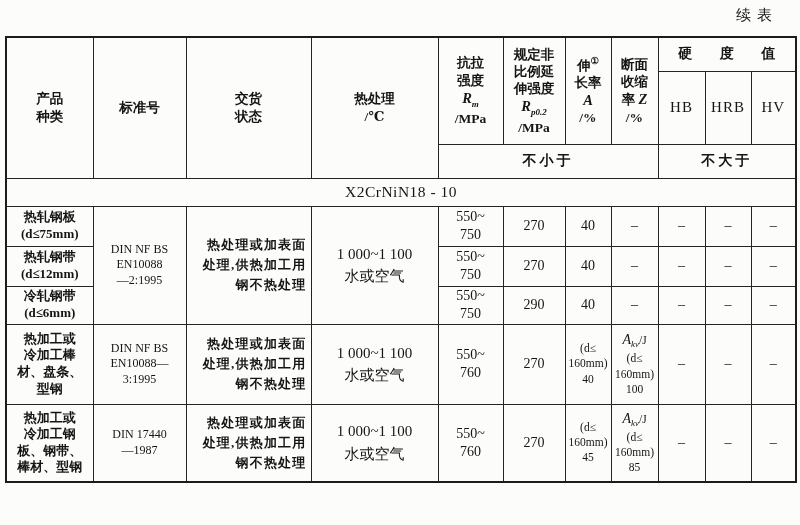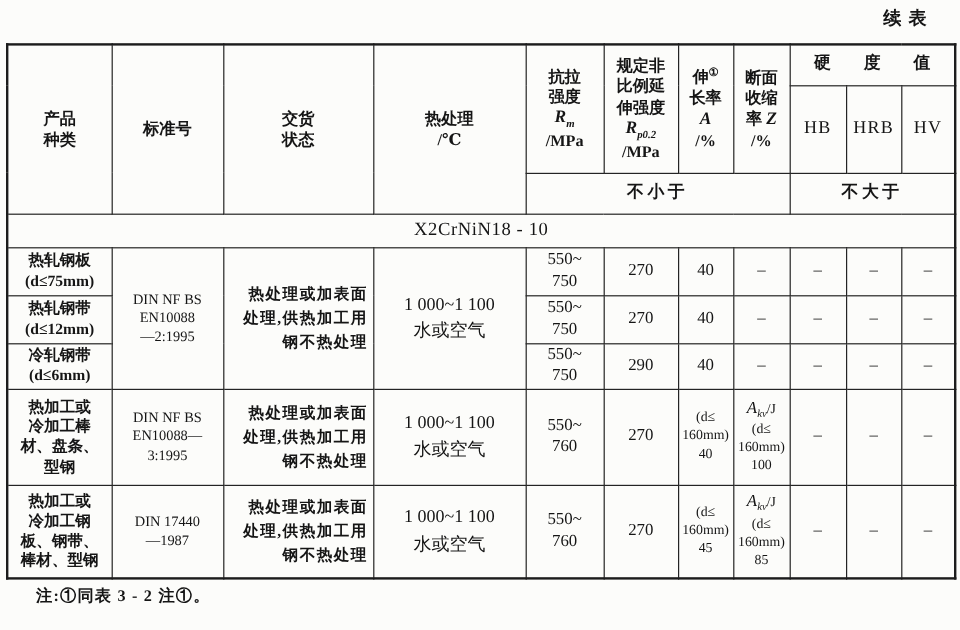--- a/index.html
+++ b/index.html
@@ -6,21 +6,21 @@
   .sheet {
     position:relative;
     width:800px; height:525px;
     background:#fcfcfa;
     color:#151515;
     font-family:"Liberation Serif","DejaVu Serif",serif;
     overflow:hidden;
   }
   .cont-label {
     position:absolute; top:6px; right:22px;
-    font-size:15px; font-weight:bold; letter-spacing:6px;
+    font-size:15px; font-weight:normal; letter-spacing:6px;
   }
   table.main {
     position:absolute; left:5px; top:36px;
     width:790px;
     border-collapse:collapse; table-layout:fixed;
     border:2px solid #1c1c1c;
   }
   th,td {
     border:1px solid #242424;
     padding:0 2px;
@@ -226,15 +226,14 @@
 85</div>
         </td>
         <td class="num">–</td>
         <td class="num">–</td>
         <td class="num">–</td>
       </tr>
 
     </tbody>
   </table>
 
-  <div class="note">注:①同表 3 - 2 注①。</div>
 
 </div>
 
 </body></html>

